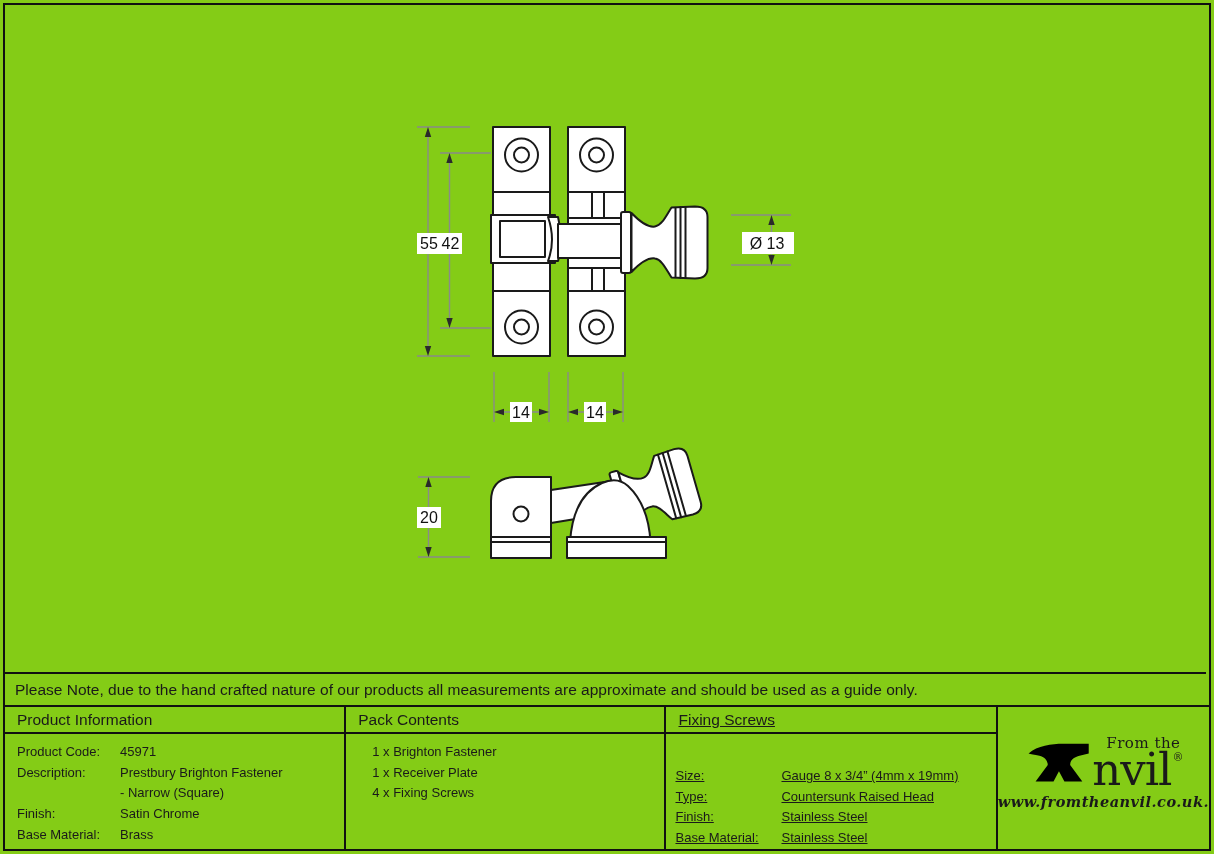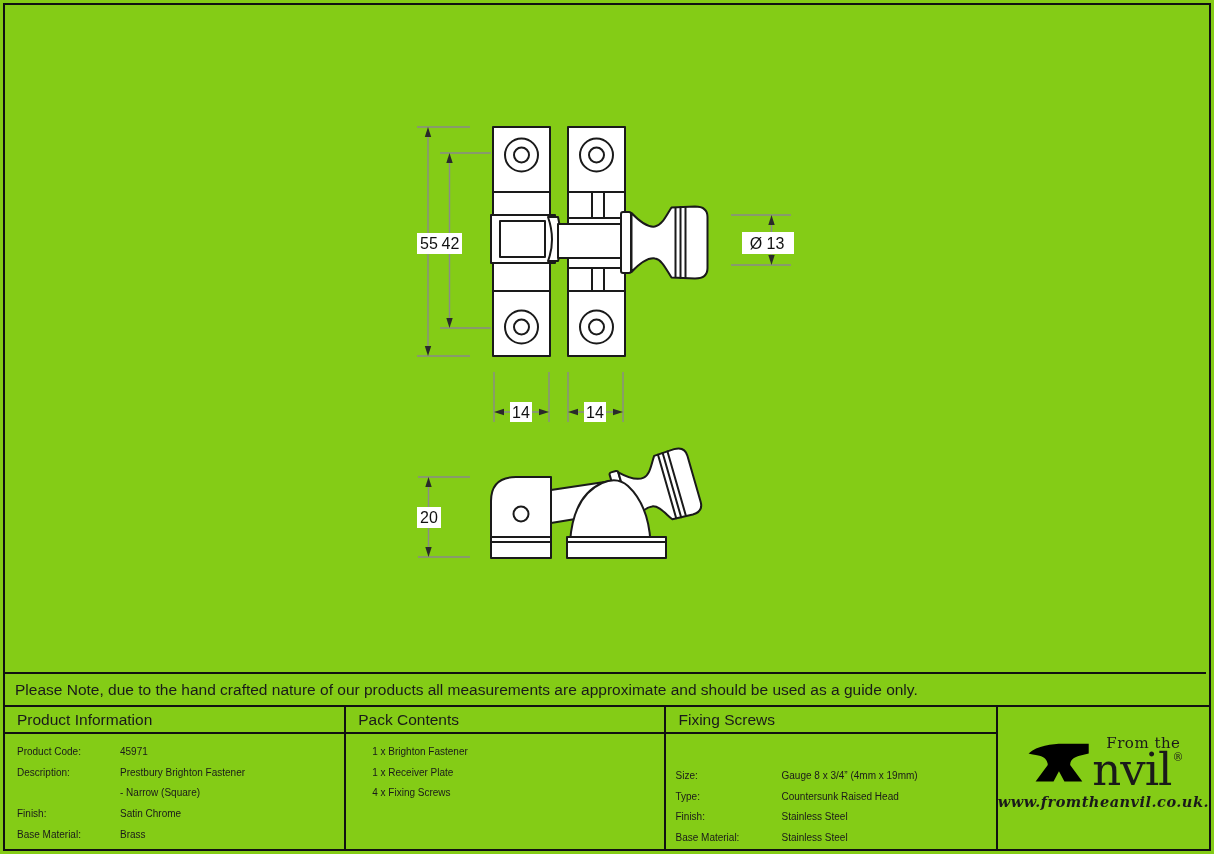--- a/index.html
+++ b/index.html
@@ -49,34 +49,34 @@
   .info-table {
     position: absolute;
     left: 5px; right: 5px;
     top: 705px; bottom: 5px;
     border-top: 2.5px solid #111111;
     display: flex;
   }
   .col { height: 100%; }
   .col-1 { width: 342px; border-right: 2.5px solid #111111; }
   .col-2 { width: 321px; border-right: 2.5px solid #111111; }
-  .col-3 { width: 332px; border-right: 2.5px solid #111111; }
+  .col-3 { width: 332px; border-right: 2.5px solid #111111; text-decoration: underline; }
   .col-logo { flex: 1; display: flex; align-items: center; justify-content: center; }
 
   .col-header {
     height: 27px;
     border-bottom: 2.5px solid #111111;
     display: flex;
     align-items: center;
     padding-left: 12px;
     font-size: 15.5px;
   }
   .col-body {
     padding-top: 8px;
-    font-size: 10px;
+    font-size: 13px;
     line-height: 20.7px;
   }
   .kv-grid {
     display: grid;
     grid-template-columns: 103px 1fr;
     padding-left: 12px;
   }
   .col-3 .kv-grid { grid-template-columns: 106px 1fr; padding-left: 9px; margin-top: 24px; }
   .pack-list { padding-left: 26px; list-style: none; }
 

